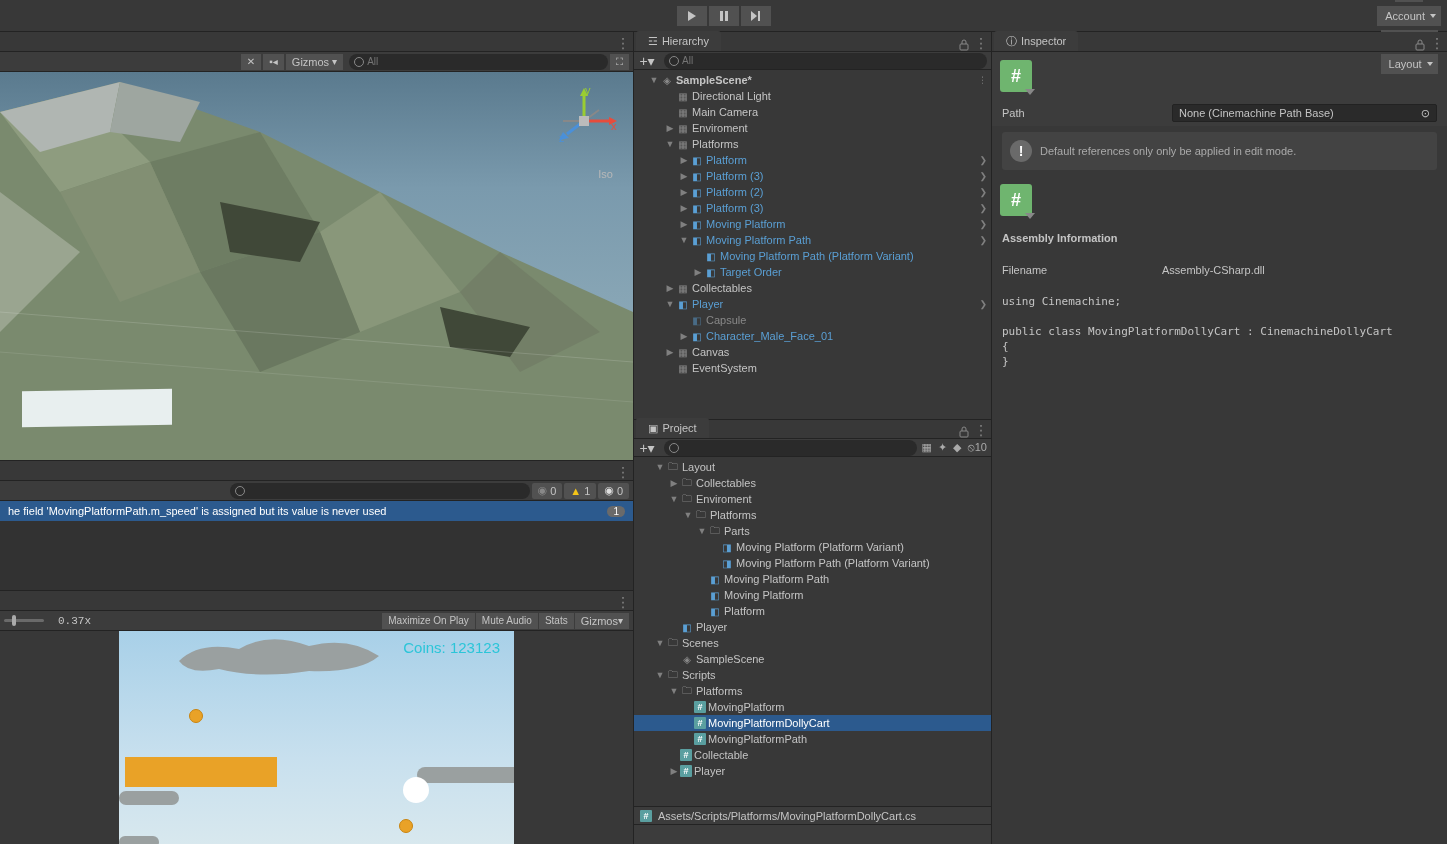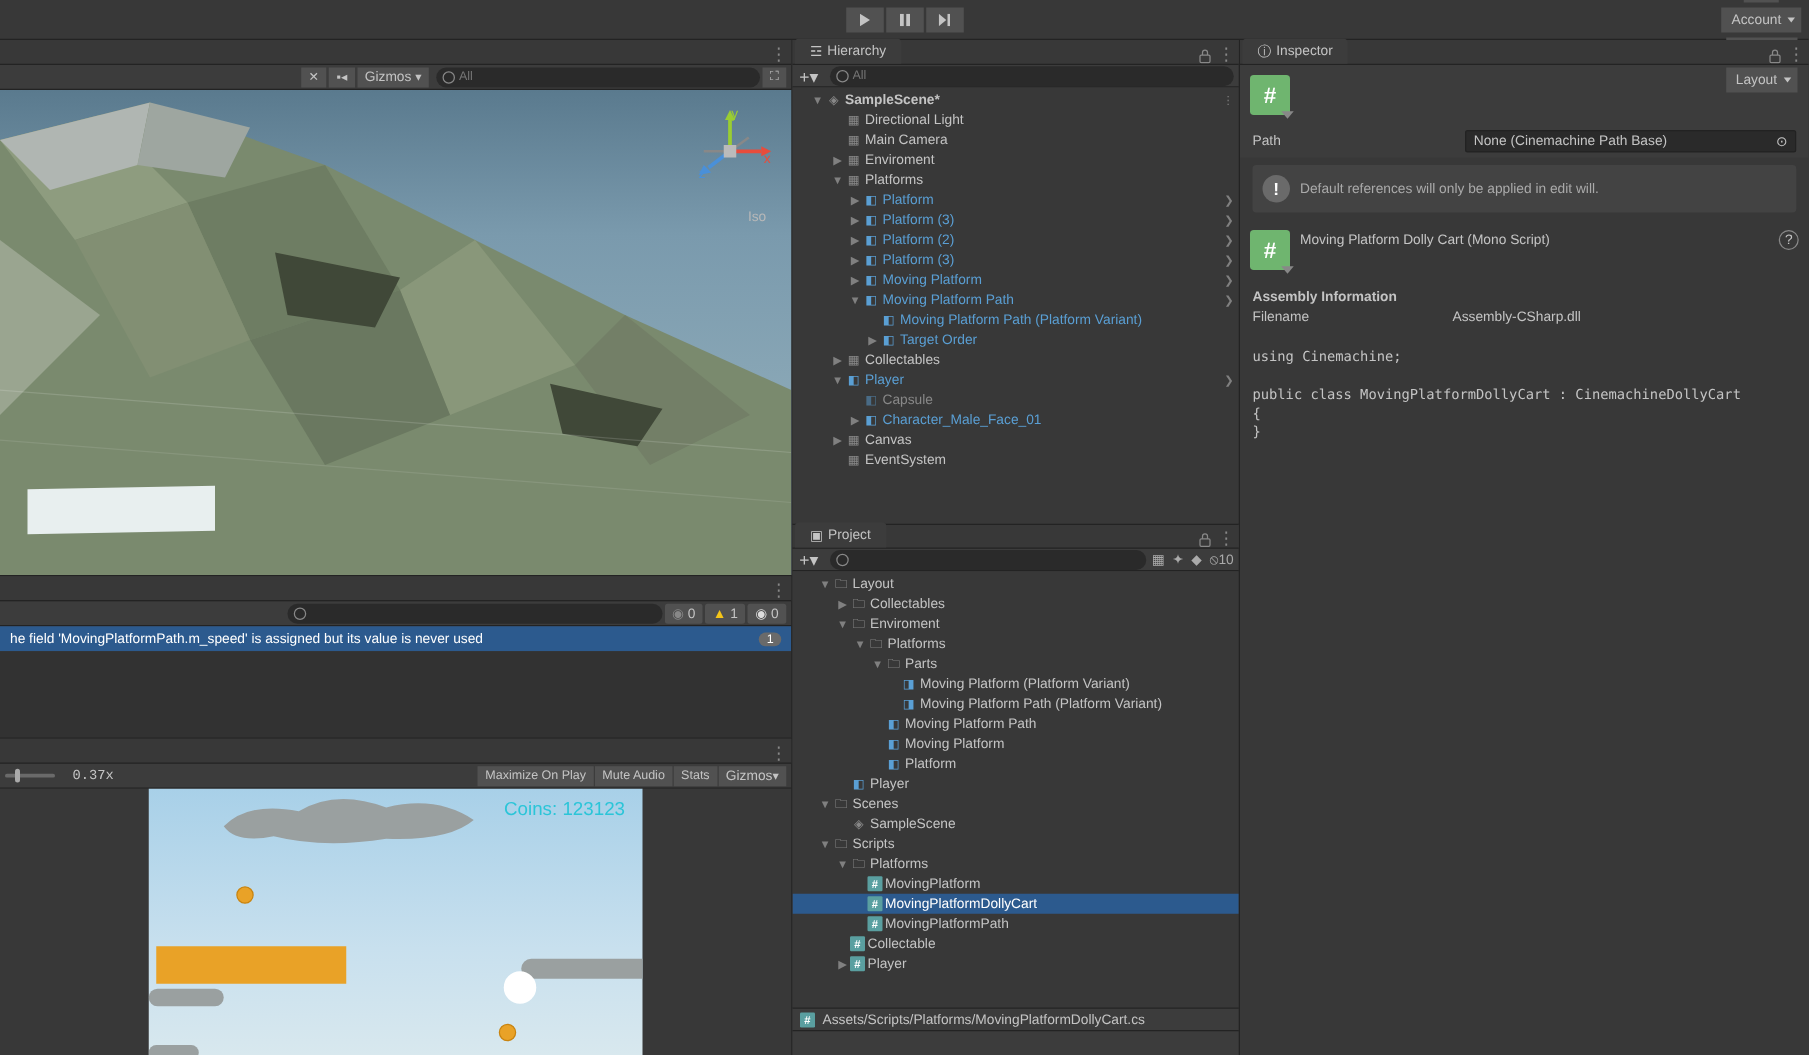--- a/index.html
+++ b/index.html
@@ -510,32 +510,28 @@
     </div>
     <div class="field-row">
       <div class="field-label">Path</div>
       <div class="field-input">
           <span>None (Cinemachine Path Base)</span>
           <span style="margin-left:auto">⊙</span>
         </div>
     </div>
     <div class="info-box">
       <div class="info-i">!</div>
-      <span>Default references will only be applied in edit will.</span>
+      <span>Default references only only be applied in edit mode.</span>
     </div>
     <div class="insp-header" style="background:#383838;">
       <div class="script-badge">#</div>
-      <div class="insp-title" style="display:flex; align-items:center;">
-        <span>Moving Platform Dolly Cart (Mono Script)</span>
-        <span style="margin-left:auto; width:16px; height:16px; border:1px solid #888; border-radius:50%; display:flex; align-items:center; justify-content:center;">?</span>
-      </div>
     </div>
     <div class="section-body">
       <b>Assembly Information</b>
-      <div style="display:flex; margin-top:4px;">
+      <div style="display:flex; margin-top:20px;">
         <div style="width:160px;">Filename</div>
         <div>Assembly-CSharp.dll</div>
       </div>
     </div>
     <div class="code-prev">using Cinemachine;
 
 public class MovingPlatformDollyCart : CinemachineDollyCart
 {
 }</div>
   </div>

